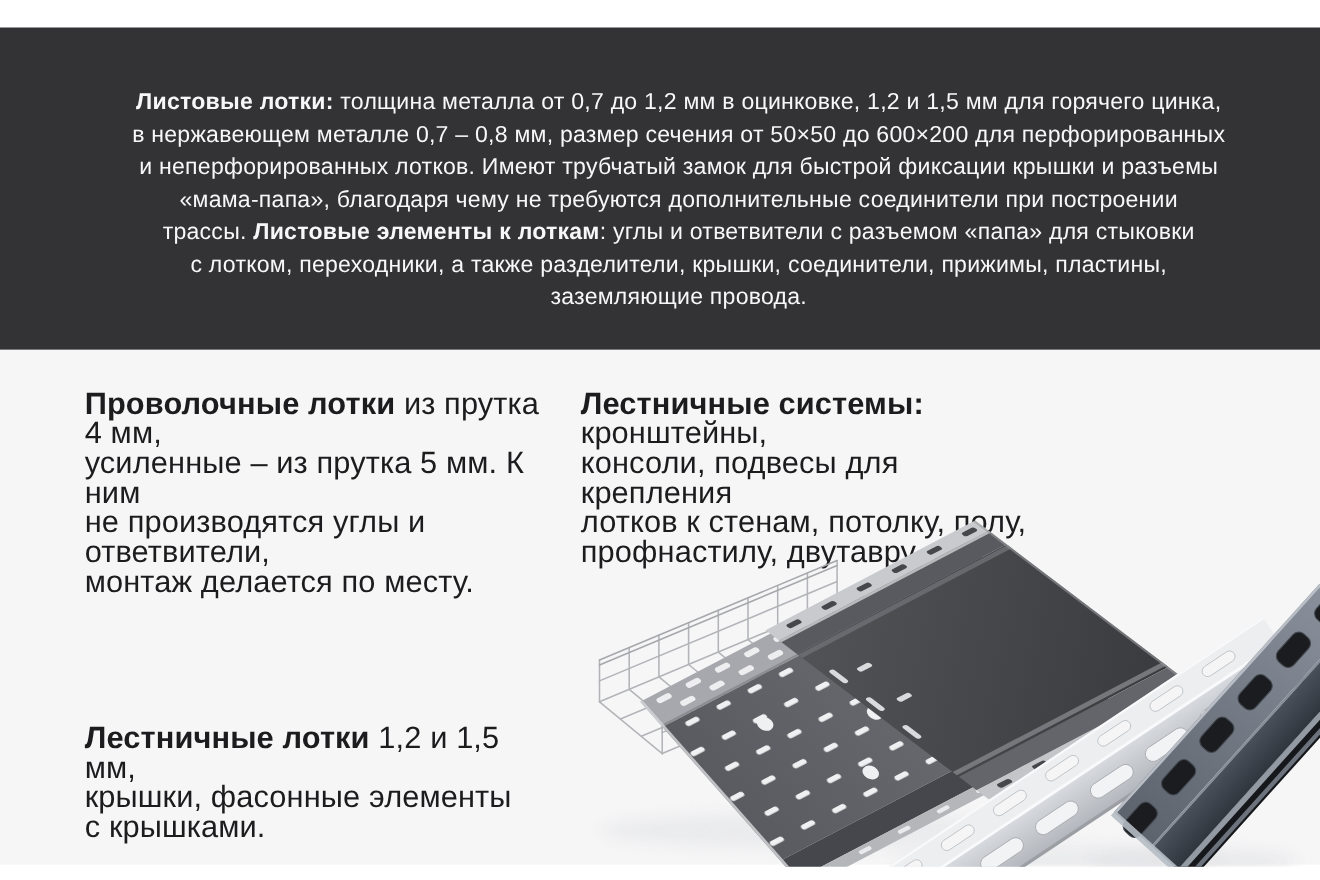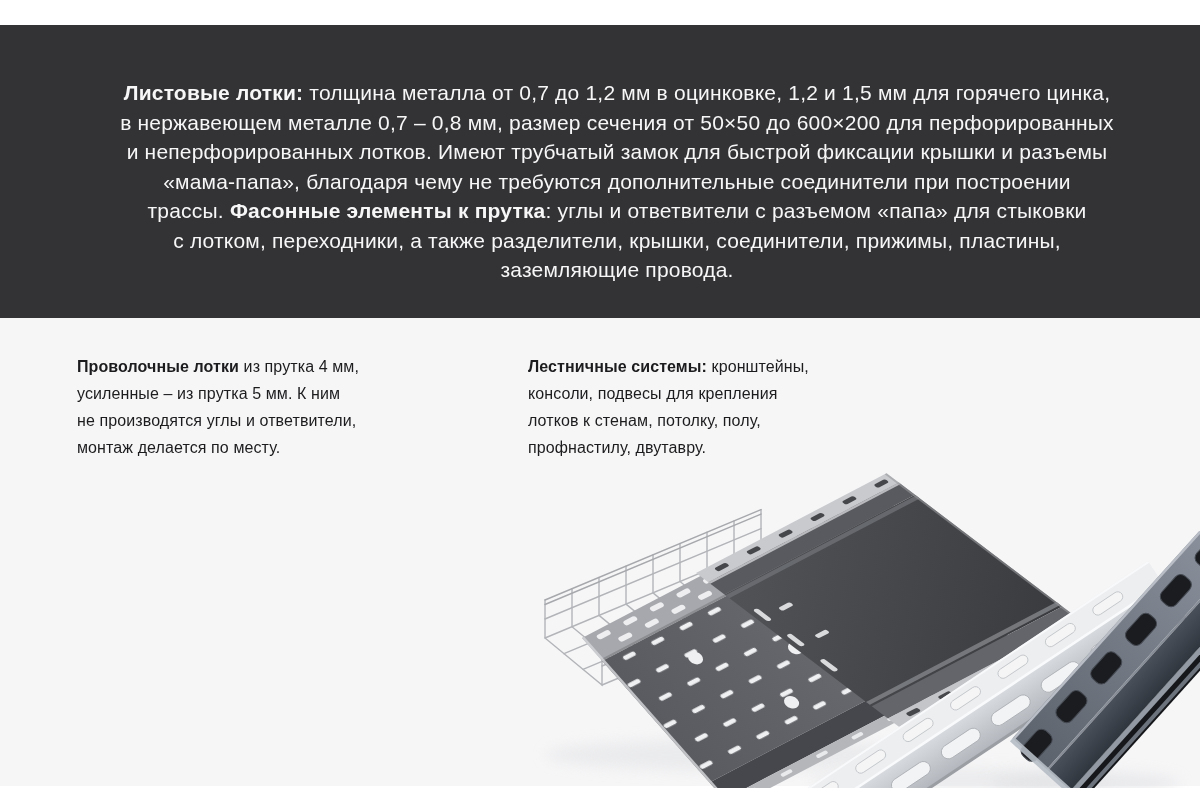--- a/index.html
+++ b/index.html
@@ -24,21 +24,21 @@
     font-size:21px;line-height:29.5px;letter-spacing:.2px;
     color:var(--hero-text);
     white-space:pre-line;
   }
   .content{
     position:absolute;left:0;top:318px;width:1200px;height:468px;
     background:var(--section-bg);
   }
   .tblock{
     position:absolute;margin:0;
-    font-size:16px;line-height:27px;letter-spacing:.1px;
+    font-size:28px;line-height:27px;letter-spacing:.1px;
     color:var(--body-text);
     white-space:pre-line;
   }
   #tb-wire{left:77px;top:35px;width:430px;}
   #tb-mount{left:528px;top:35px;width:410px;}
   #tb-profile{left:77px;top:195px;width:430px;}
   #tb-ladder{left:77px;top:339px;width:430px;}
   b{font-weight:bold;}
   .photo{
     position:absolute;left:520px;top:453px;width:680px;height:335px;margin:0;
@@ -48,34 +48,37 @@
 </head>
 <body>
 
 <div class="top-strip"></div>
 
 <section class="hero">
   <p class="hero-text"><b>Листовые лотки:</b><span> толщина металла от 0,7 до 1,2 мм в оцинковке, 1,2 и 1,5 мм для горячего цинка,
 в нержавеющем металле 0,7 – 0,8 мм, размер сечения от 50×50 до 600×200 для перфорированных
 и неперфорированных лотков. Имеют трубчатый замок для быстрой фиксации крышки и разъемы
 «мама-папа», благодаря чему не требуются дополнительные соединители при построении
-трассы. </span><b>Фасонные элементы к прутка</b><span>: углы и ответвители с разъемом «папа» для стыковки
+трассы. </span><b>Листовые элементы к лоткам</b><span>: углы и ответвители с разъемом «папа» для стыковки
 с лотком, переходники, а также разделители, крышки, соединители, прижимы, пластины,
 заземляющие провода.</span></p>
 </section>
 
 <section class="content">
   <p class="tblock" id="tb-wire"><b>Проволочные лотки</b><span> из прутка 4 мм,
 усиленные – из прутка 5 мм. К ним
 не производятся углы и ответвители,
 монтаж делается по месту.</span></p>
   <p class="tblock" id="tb-mount"><b>Лестничные системы:</b><span> кронштейны,
 консоли, подвесы для крепления
 лотков к стенам, потолку, полу,
 профнастилу, двутавру.</span></p>
+  <p class="tblock" id="tb-ladder"><b>Лестничные лотки</b><span> 1,2 и 1,5 мм,
+крышки, фасонные элементы
+с крышками.</span></p>
 </section>
 
 <figure class="photo">
   <svg width="680" height="335" viewBox="0 0 680 335" role="img" aria-label="Кабеленесущие системы: проволочный лоток, листовой неперфорированный лоток, перфорированный лоток, L-профиль с перфорацией, монтажный С-образный профиль">
     <defs>
       <linearGradient id="gdark" x1="0" y1="0" x2="1" y2="1">
         <stop offset="0" stop-color="#525357"></stop>
           <stop offset="1" stop-color="#3a3b3f"></stop>
       </linearGradient>
       <linearGradient id="gperf" x1="0" y1="0" x2="1" y2="0">

